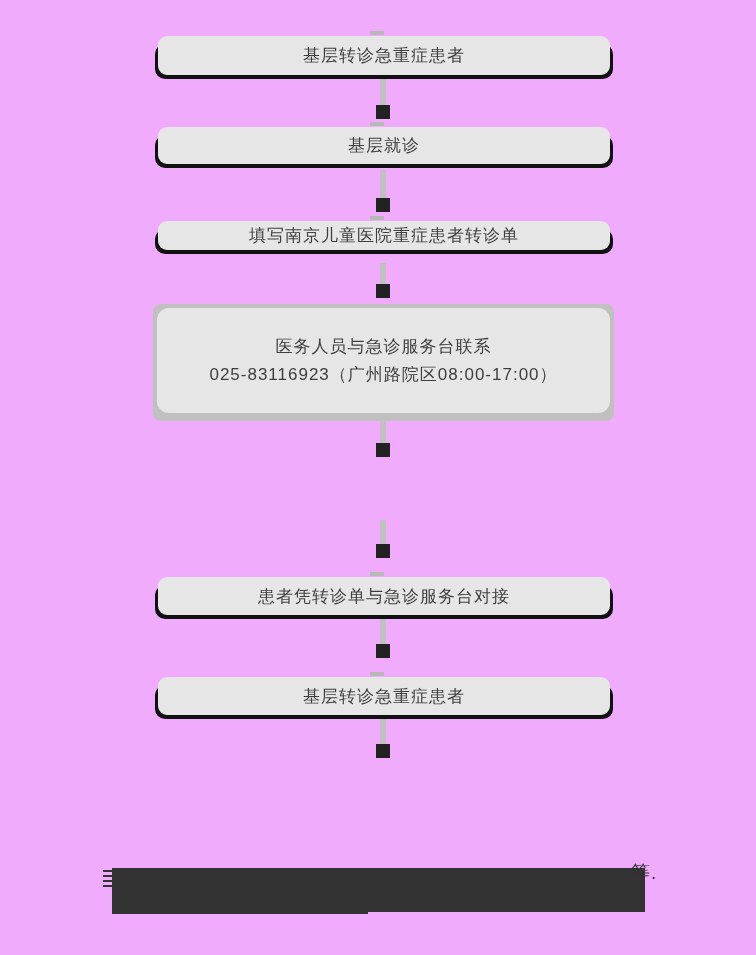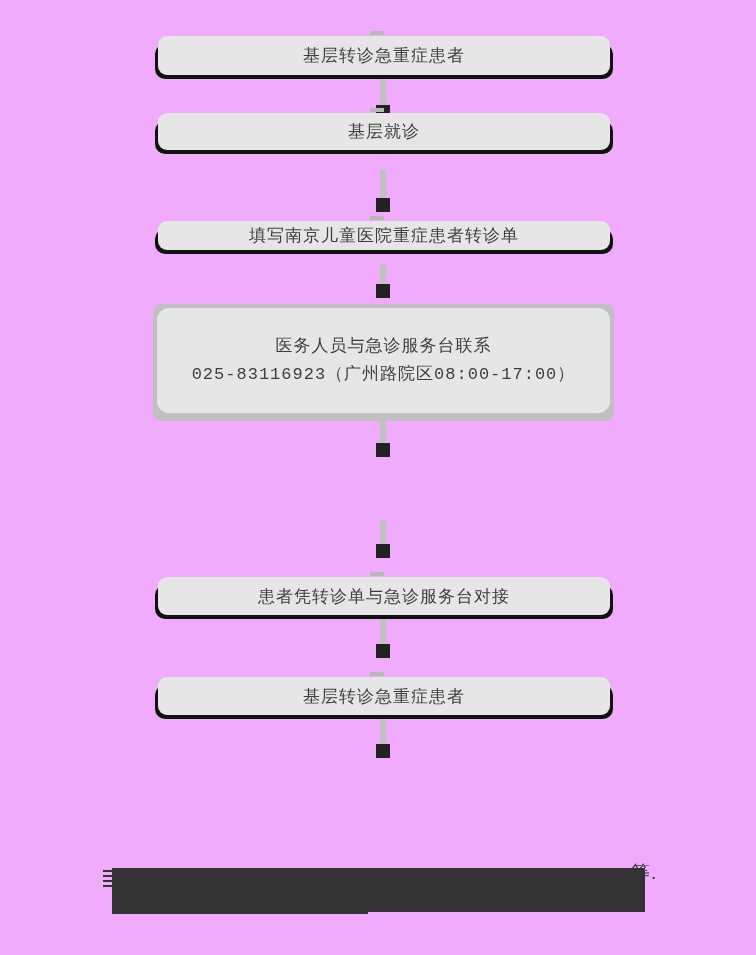--- a/index.html
+++ b/index.html
@@ -22,21 +22,21 @@
     position:absolute;left:0;right:0;top:0;bottom:0;
     background:#e6e6e6;border-radius:9px;
     display:flex;align-items:center;justify-content:center;
     font-size:17px;letter-spacing:1px;
   }
   .notch{
     position:absolute;left:212px;top:-5px;width:14px;height:4px;
     background:#b8b8b8;
   }
   
-  .bigwrap{position:absolute;left:157px;top:308px;width:453px;height:105px;font-family:Liberation Mono, monospace;}
+  .bigwrap{position:absolute;left:157px;top:308px;width:453px;height:105px;}
   .big-frame{
     position:absolute;left:-4px;right:-4px;top:-4px;bottom:-8px;
     background:#c0c0c0;border-radius:8px;
   }
   .bigbox{
     position:absolute;left:0;right:0;top:0;bottom:0;
     background:#e6e6e6;border-radius:12px;
     display:flex;flex-direction:column;align-items:center;justify-content:center;
     font-size:17px;letter-spacing:1px;line-height:28px;
   }
@@ -64,21 +64,21 @@
     <div class="step-shadow"></div>
     <div class="stepbox">
       <span>基层转诊急重症患者</span>
     </div>
     <span class="notch"></span>
   </div>
 
   <div class="cline" style="top:79px;height:40px;"></div>
   <div class="csquare" style="top:105px;"></div>
 
-  <div class="stepwrap" style="top:113px;height:37px;">
+  <div class="stepwrap" style="top:127px;height:37px;">
     <div class="step-shadow"></div>
     <div class="stepbox">
       <span>基层就诊</span>
     </div>
     <span class="notch"></span>
   </div>
 
   <div class="cline" style="top:170px;height:42px;"></div>
   <div class="csquare" style="top:198px;"></div>
 

